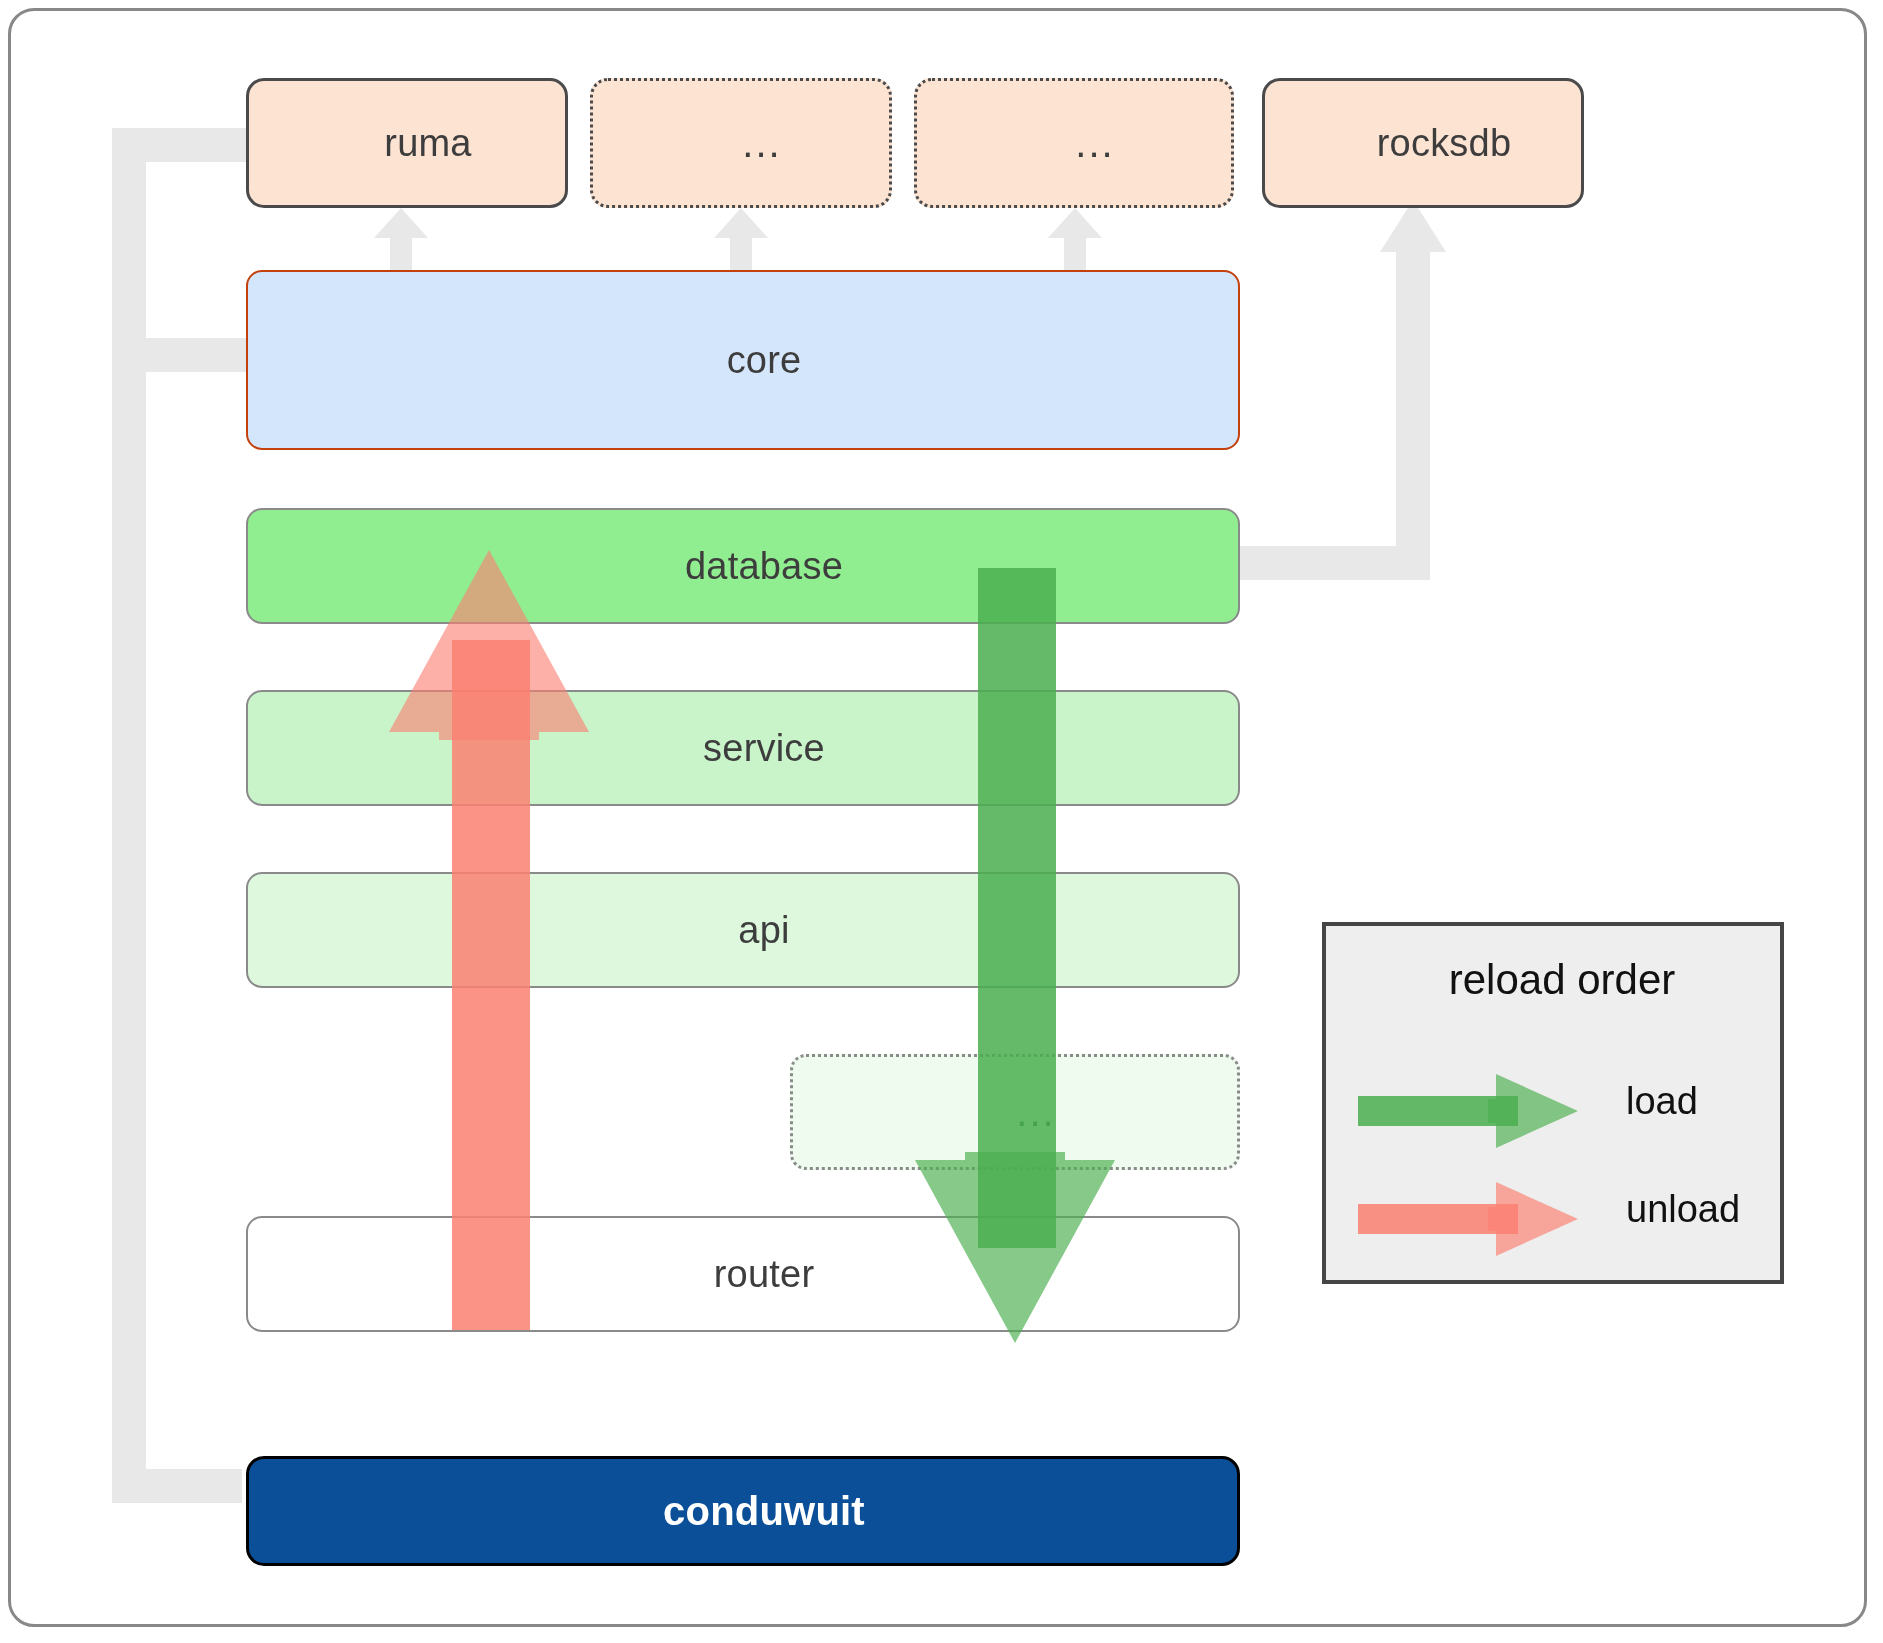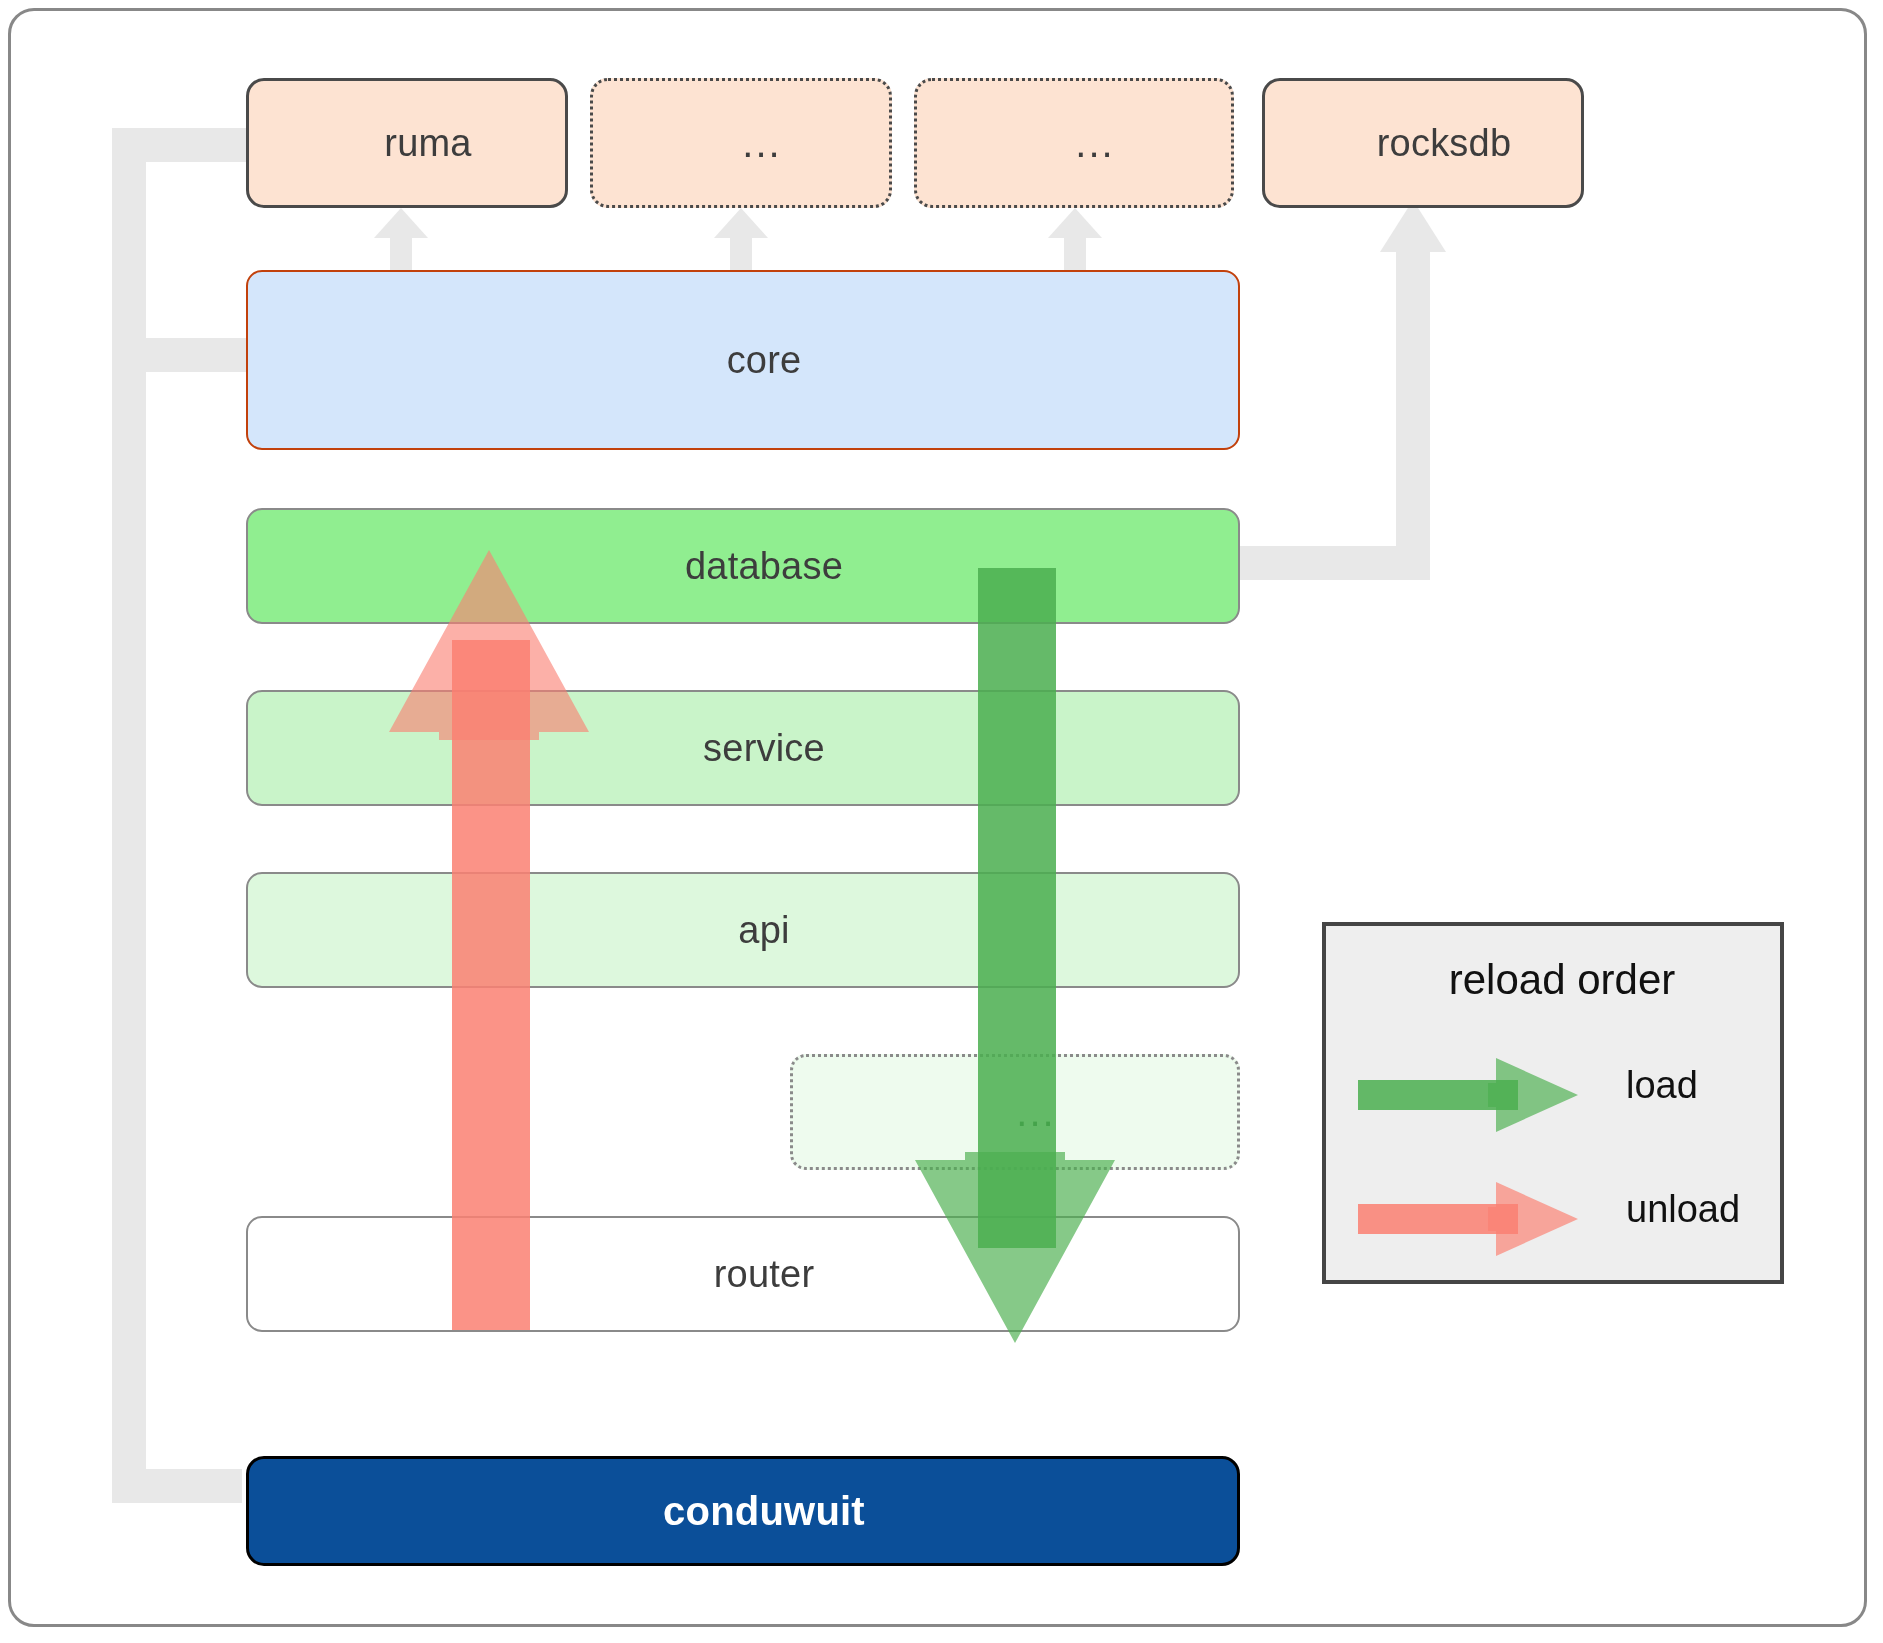--- a/index.html
+++ b/index.html
@@ -101,21 +101,21 @@
     font-size: 42px;
     color: #111111;
     margin-left: 9px;
   }
   .legend-row {
     position: absolute;
     left: 0;
     width: 100%;
     height: 90px;
   }
-  .legend-row.r1 { top: 124px; text-align: right; }
+  .legend-row.r1 { top: 140px; text-align: right; }
   .legend-row.r2 { top: 248px; }
   .legend-label {
     position: absolute;
     left: 300px;
     top: 14px;
     font-size: 38px;
     color: #111111;
   }
 
   

